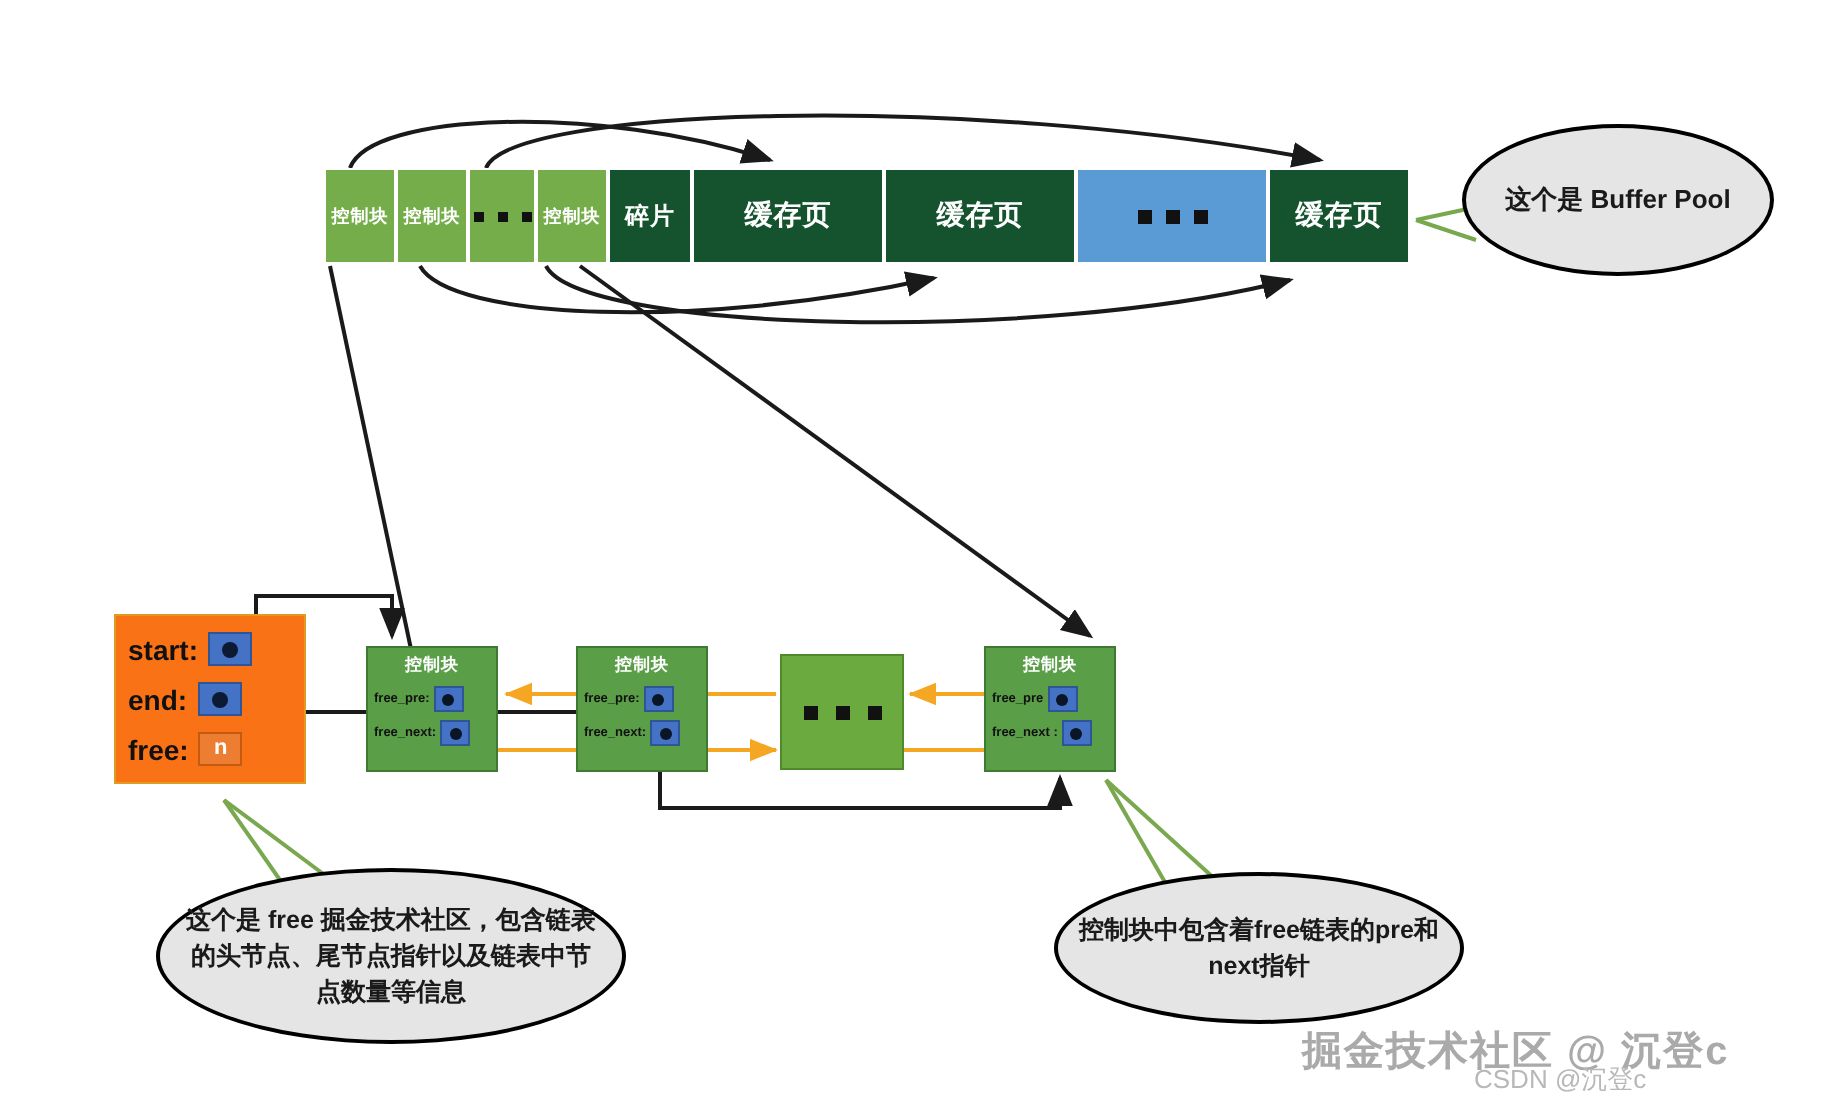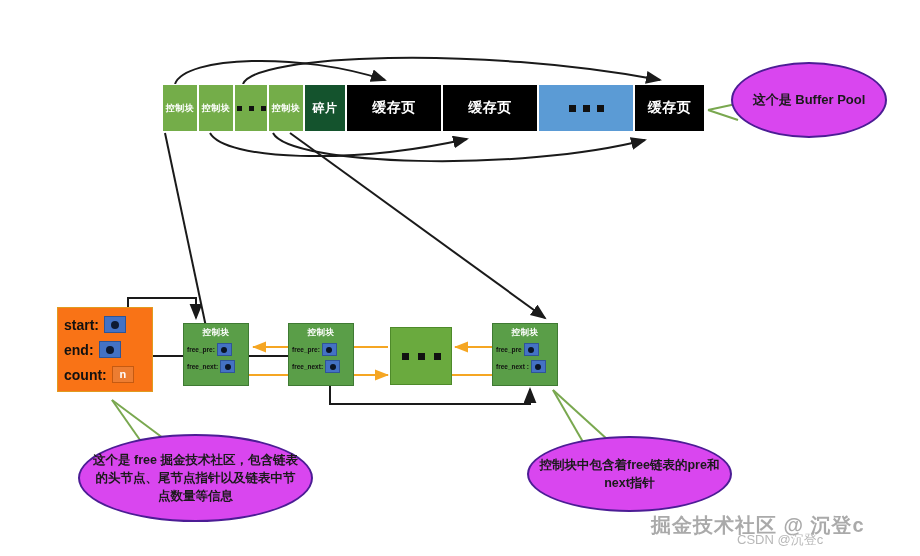--- a/index.html
+++ b/index.html
@@ -26,32 +26,32 @@
   .cell{
     box-sizing:border-box;
     display:flex;align-items:center;justify-content:center;
     color:#ffffff;
     border:1px solid #ffffff;
     letter-spacing:0.5px;
   }
   .cell.ctrl{background:#74ad49;font-size:9px;font-weight:700;}
   .cell.dots{background:#74ad49;}
   .cell.frag{background:#14532d;font-size:12px;font-weight:700;}
-  .cell.page{background:#000000;font-size:14px;font-weight:700;}
+  .cell.page{background:#14532d;font-size:14px;font-weight:700;}
   .cell.pdots{background:#5b9bd5;}
   .dotrow{display:flex;gap:7px;align-items:center;}
   .sq{width:5px;height:5px;background:#111;display:block;}
   .sq.lg{width:7px;height:7px;}
 
   
   .bubble{
     position:absolute;
-    border:2px solid #4c1d95;
+    border:2px solid #000000;
     border-radius:50%;
-    background:#d946ef;
+    background:#e5e5e5;
     display:flex;align-items:center;justify-content:center;
     text-align:center;
     color:#1a1a1a;
     font-weight:700;
     box-sizing:border-box;
   }
   #bubble-pool{left:731px;top:62px;width:156px;height:76px;font-size:13px;}
   #bubble-base{left:78px;top:434px;width:235px;height:88px;font-size:12.5px;line-height:1.45;}
   #bubble-ctrl{left:527px;top:436px;width:205px;height:76px;font-size:12.5px;line-height:1.45;text-align:center;}
   .bubble span{display:block;padding:0 10px;}
@@ -205,21 +205,21 @@
           <i class="pin"></i>
         </span>
     </div>
     <div class="brow">
       <span class="blabel">end:</span>
       <span class="slot">
           <i class="pin"></i>
         </span>
     </div>
     <div class="brow">
-      <span class="blabel">count:</span>
+      <span class="blabel">free:</span>
       <span class="slot cnt">
           <b class="n">n</b>
         </span>
     </div>
   </div>
 
   <div class="cblock" id="cb1">
     <div class="cb-title">控制块</div>
     <div class="cb-field">
       <span class="fname">free_pre:</span>

